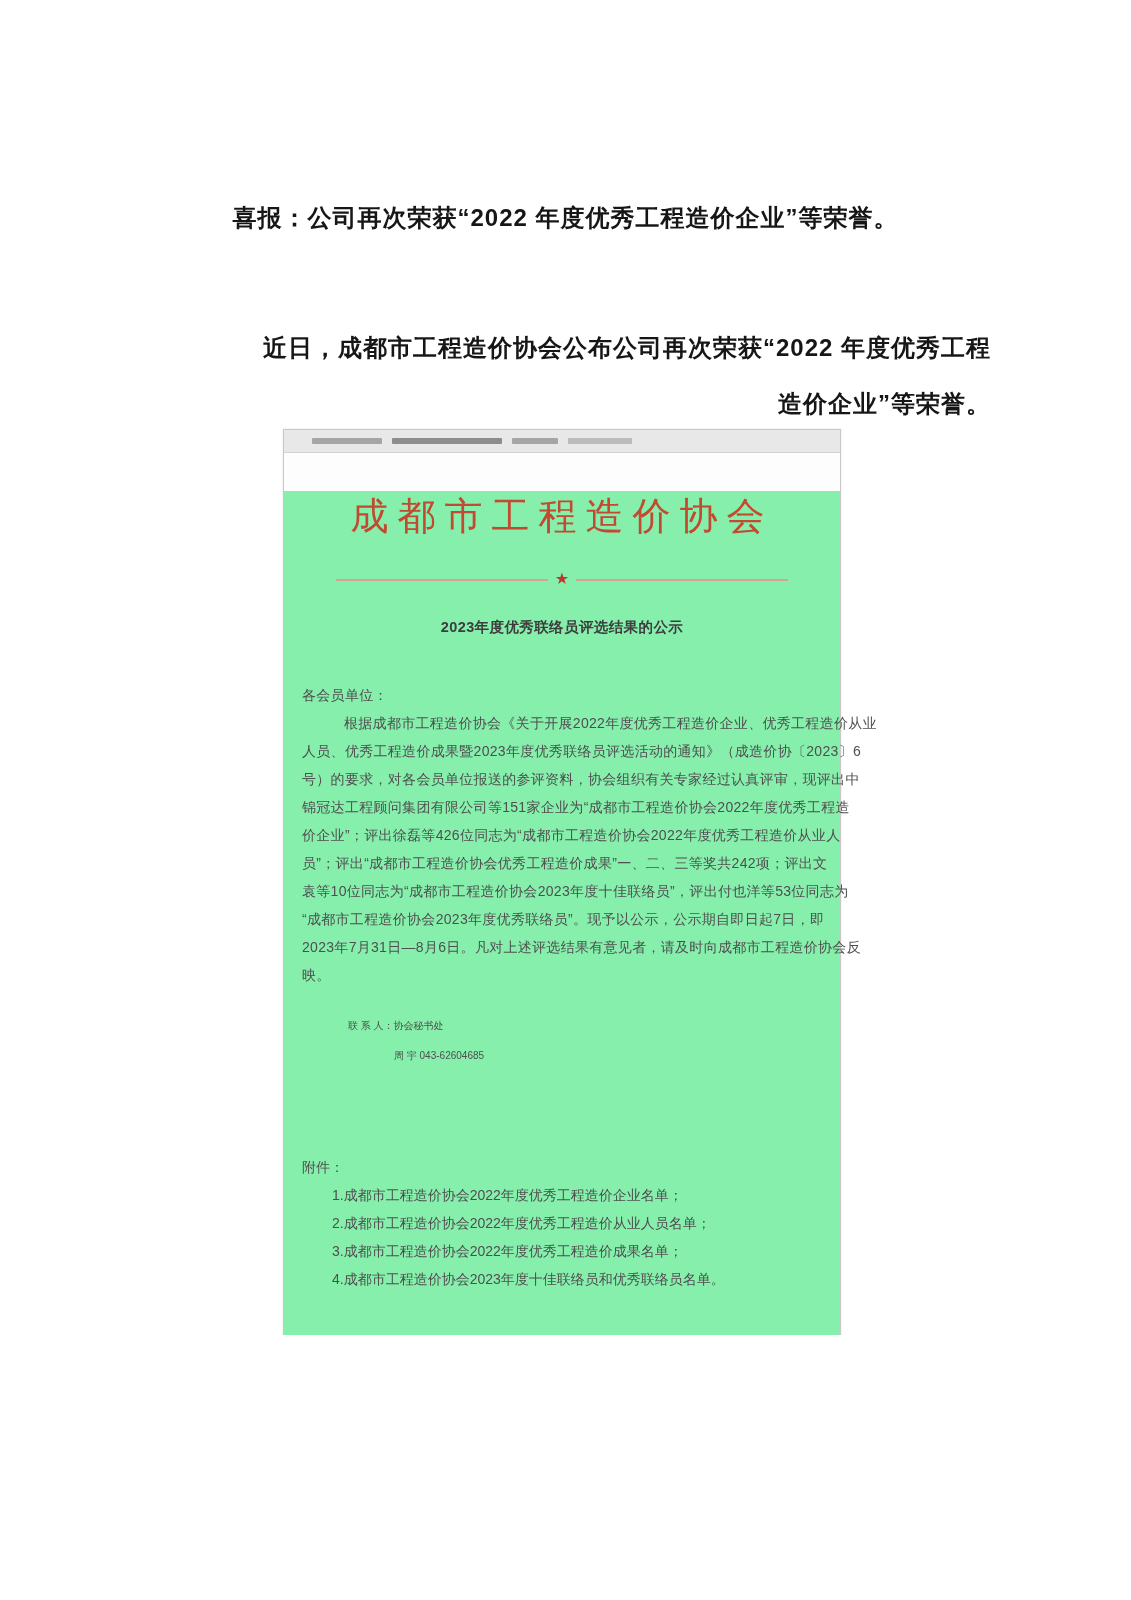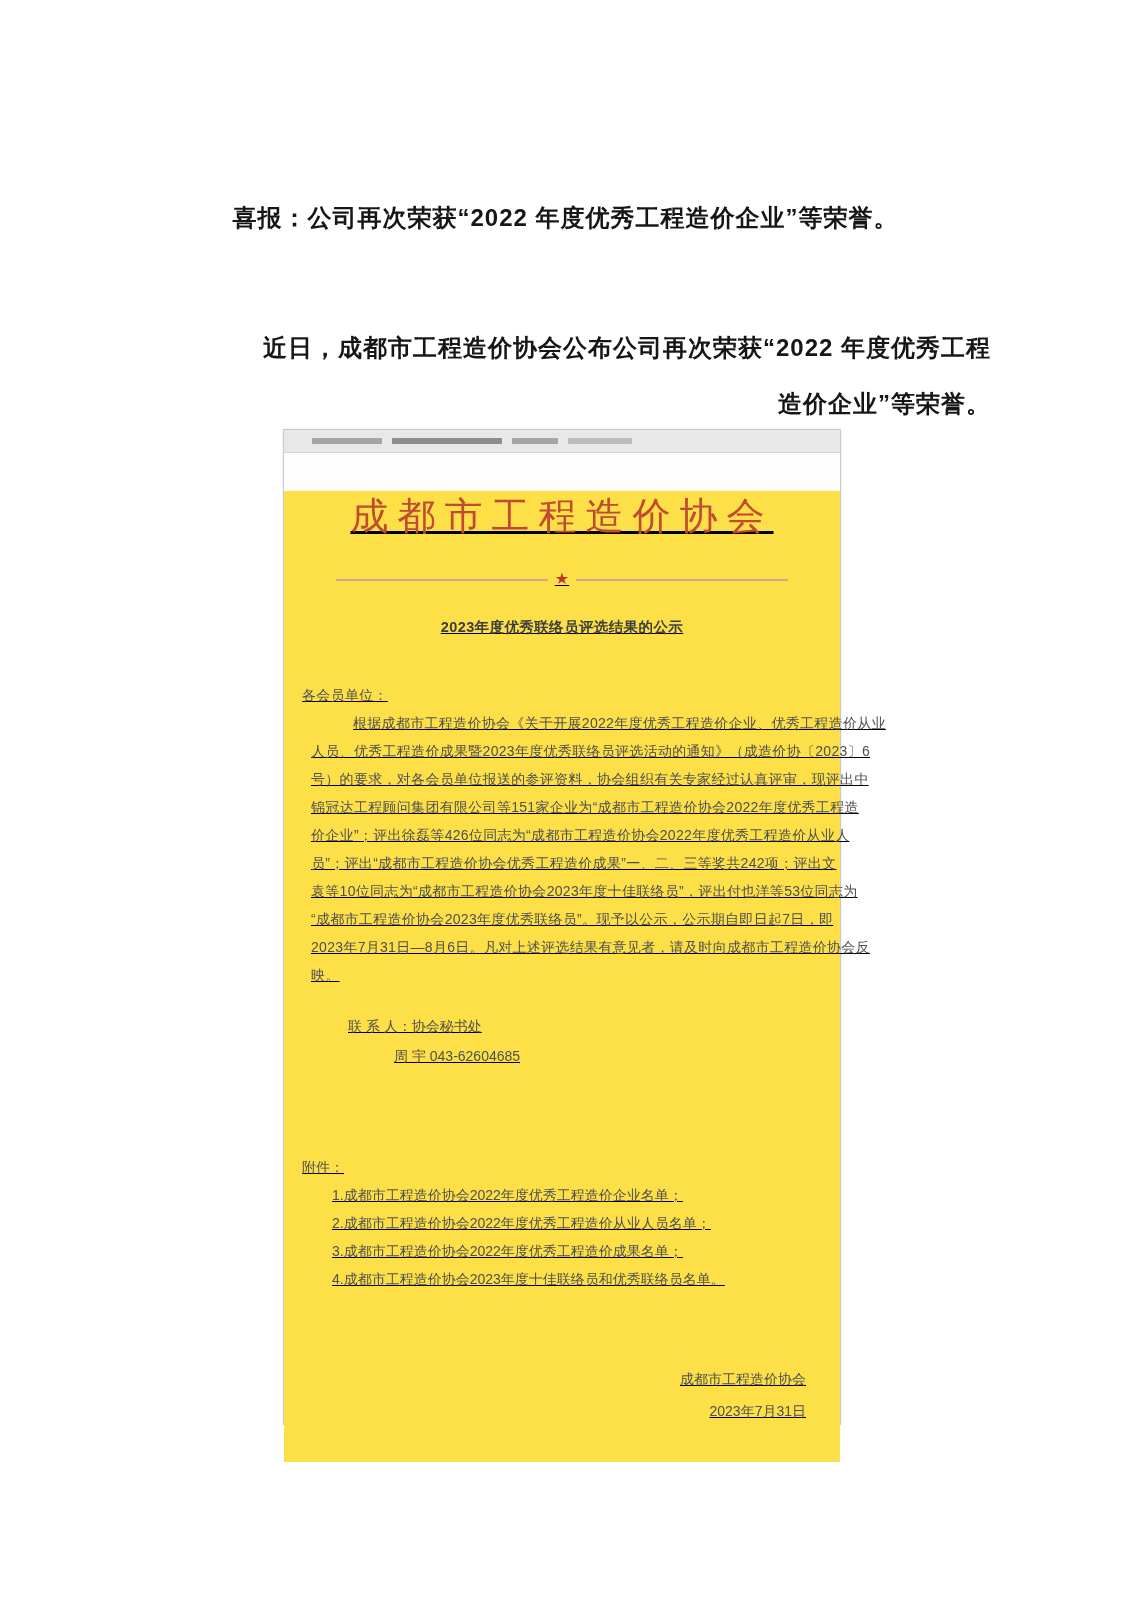--- a/index.html
+++ b/index.html
@@ -9,21 +9,21 @@
     --headline-black:#161616;
     --doc-title-gray:#3d3d3d;
     --body-gray:#4f4f4f;
     --topbar-bg:#e8e8e8;
     --image-border:#c9c9c9;
   }
   *{margin:0;padding:0;box-sizing:border-box;}
   html,body{background:#ffffff;}
   .doc-page{
     position:relative;
-    width:1131px;height:1600px;
+    width:1131px;height:1335px;
     background:#ffffff;
     overflow:hidden;
     font-family:"Liberation Sans","DejaVu Sans",sans-serif;
   }
   .headline{
     position:absolute;top:202px;left:0;right:0;
     text-align:center;
     font-size:24px;font-weight:bold;color:var(--headline-black);
     letter-spacing:1px;
   }
@@ -49,23 +49,22 @@
   .blur-seg{
     display:inline-block;height:6px;background:#8f8f8f;
     margin-right:10px;border-radius:1px;
     filter:blur(0.7px);opacity:0.75;
   }
   .blur-seg.w1{width:70px;}
   .blur-seg.w2{width:110px;background:#6f6f6f;}
   .blur-seg.w3{width:46px;}
   .blur-seg.w4{width:64px;opacity:0.5;}
   .notice-doc{
-    position:relative;height:971px;background:#fde047;
+    position:relative;height:971px;background:#86efac;
     padding:0 18px;
-    text-decoration:underline;
   }
   .org-header{
     margin-top:38px;
     text-align:center;
     font-family:"Liberation Serif","DejaVu Serif",serif;
     font-size:38px;font-weight:500;
     color:var(--accent-red);
     letter-spacing:9px;
     white-space:nowrap;
   }
@@ -83,24 +82,24 @@
     margin-top:24px;
     text-align:center;
     font-size:14.5px;font-weight:bold;color:var(--doc-title-gray);
     line-height:31px;letter-spacing:0.4px;
   }
   .salutation{
     margin-top:38px;
     font-size:14px;color:var(--body-gray);line-height:28px;
     letter-spacing:0.3px;
   }
-  .body-text{font-size:14px;color:var(--body-gray);letter-spacing:0.3px;margin-left:9px;}
+  .body-text{font-size:14px;color:var(--body-gray);letter-spacing:0.3px;}
   .body-line{line-height:28px;white-space:nowrap;}
   .body-line.indent{text-indent:42px;}
-  .contact{margin-top:22px;font-size:14px;color:var(--body-gray);}
+  .contact{margin-top:22px;font-size:10px;color:var(--body-gray);}
   .contact .c1{line-height:30px;padding-left:46px;}
   .contact .c2{line-height:30px;padding-left:92px;}
   .attachments{margin-top:82px;font-size:14px;color:var(--body-gray);}
   .att-label{line-height:28px;}
   .att-item{line-height:28px;padding-left:30px;white-space:nowrap;}
   .signature{
     margin-top:70px;
     text-align:right;
     padding-right:16px;
     font-size:14px;color:var(--body-gray);line-height:32px;

